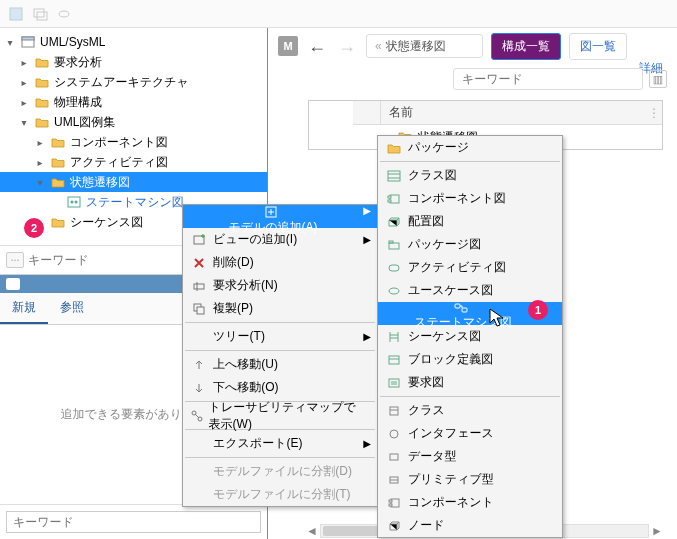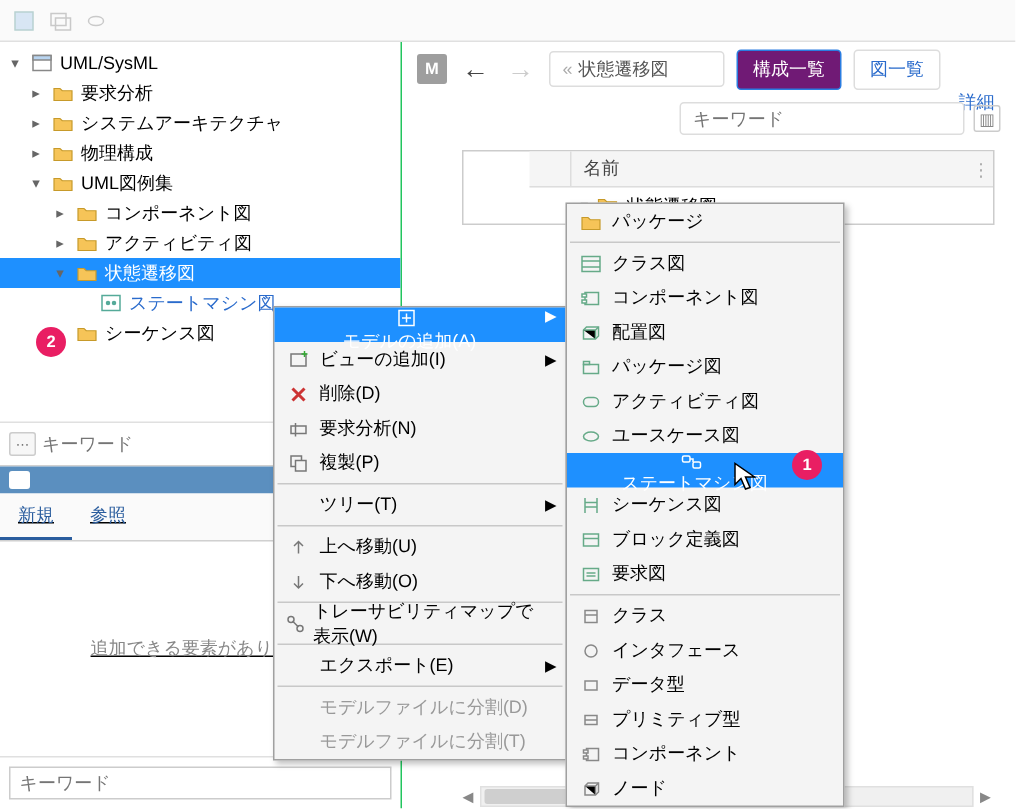--- a/index.html
+++ b/index.html
@@ -23,21 +23,21 @@
 
 .indent-0 { padding-left: 4px; }
 .indent-1 { padding-left: 18px; }
 .indent-2 { padding-left: 34px; }
 .indent-3 { padding-left: 50px; }
 
 .keyword-search { border-top: 1px solid #e0e0e0; padding: 4px 6px; display: flex; align-items: center; gap: 4px; }
 .keyword-search input { flex: 1; border: none; outline: none; color: #999; height: 20px; }
 .kw-icon { width: 18px; height: 16px; border: 1px solid #ccc; border-radius: 2px; display: flex; align-items: center; justify-content: center; font-size: 9px; color: #777; background: #f7f7f7; }
 
-.bottom-panel { border-top: 1px solid #d0d0d0; height: 229px; display: flex; flex-direction: column; text-decoration: underline; }
+.bottom-panel { border-top: 1px solid #d0d0d0; height: 265px; display: flex; flex-direction: column; }
 .bottom-panel-header { background: #5b8fbf; height: 18px; display: flex; align-items: center; padding: 0 6px; }
 .bp-ico { width: 14px; height: 12px; background: #fff; border-radius: 2px; }
 .bottom-tabs { display: flex; border-bottom: 1px solid #d0d0d0; background: #fafafa; }
 .bottom-tab { padding: 6px 12px; color: #2a5d9e; cursor: pointer; border-bottom: 2px solid transparent; }
 .bottom-tab.active { border-bottom-color: #2a5d9e; }
 .bottom-body { flex: 1; display: flex; align-items: center; justify-content: center; color: #888; padding: 10px; }
 .bottom-search { border-top: 1px solid #e0e0e0; padding: 6px; }
 .bottom-search input { width: 100%; border: 1px solid #ccc; padding: 3px 6px; color: #999; outline: none; }
 
 .right-panel { flex: 1; display: flex; flex-direction: column; position: relative; }

